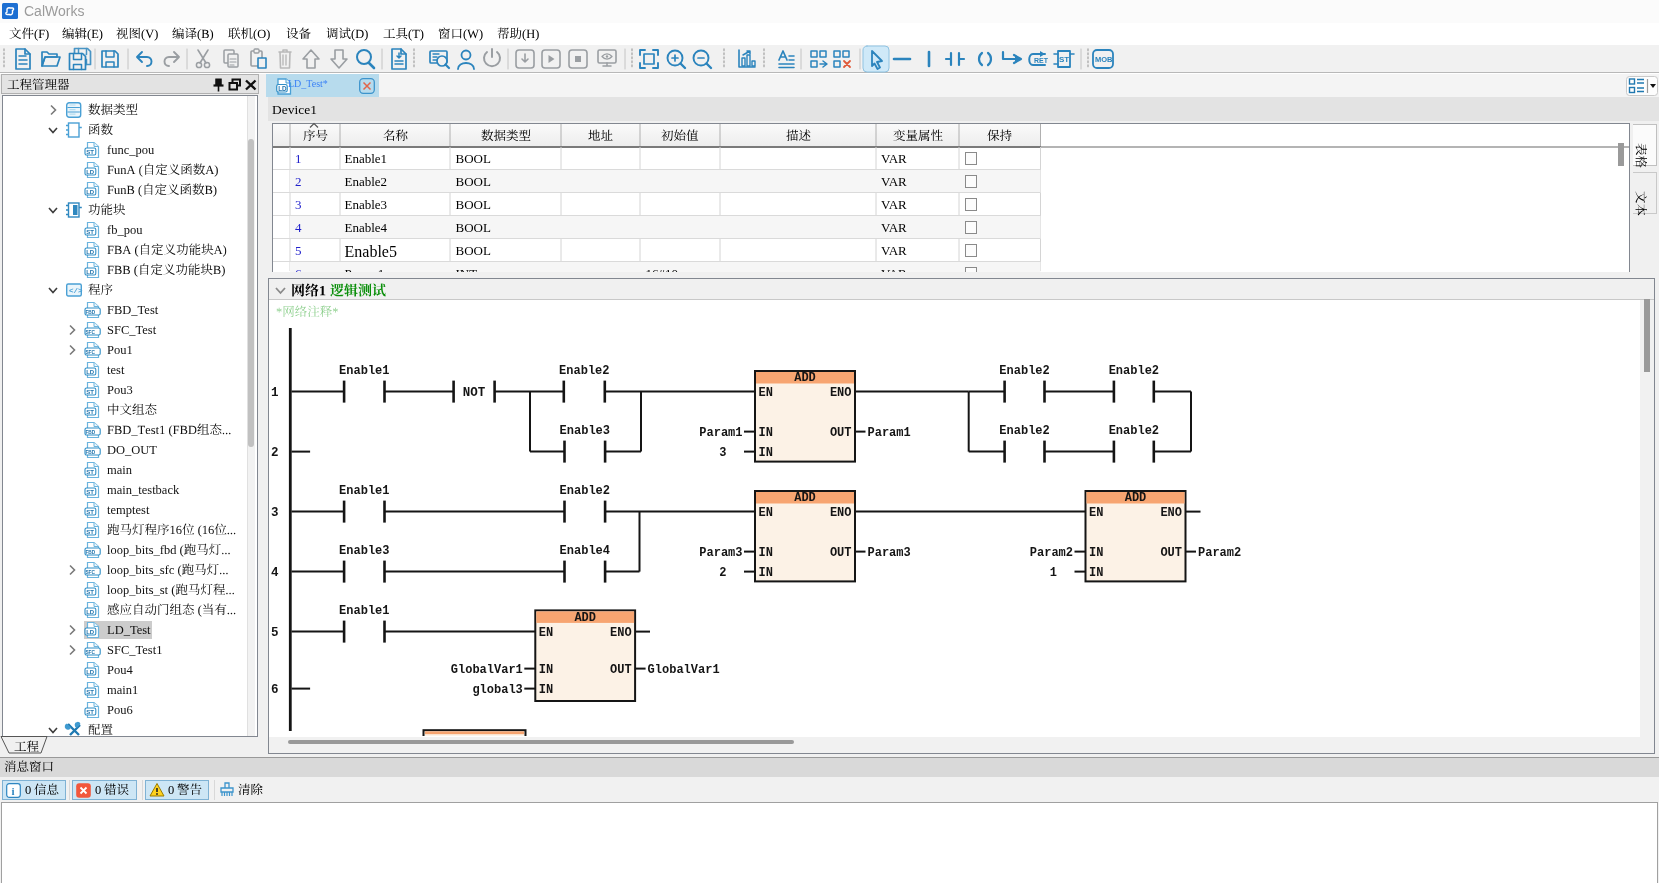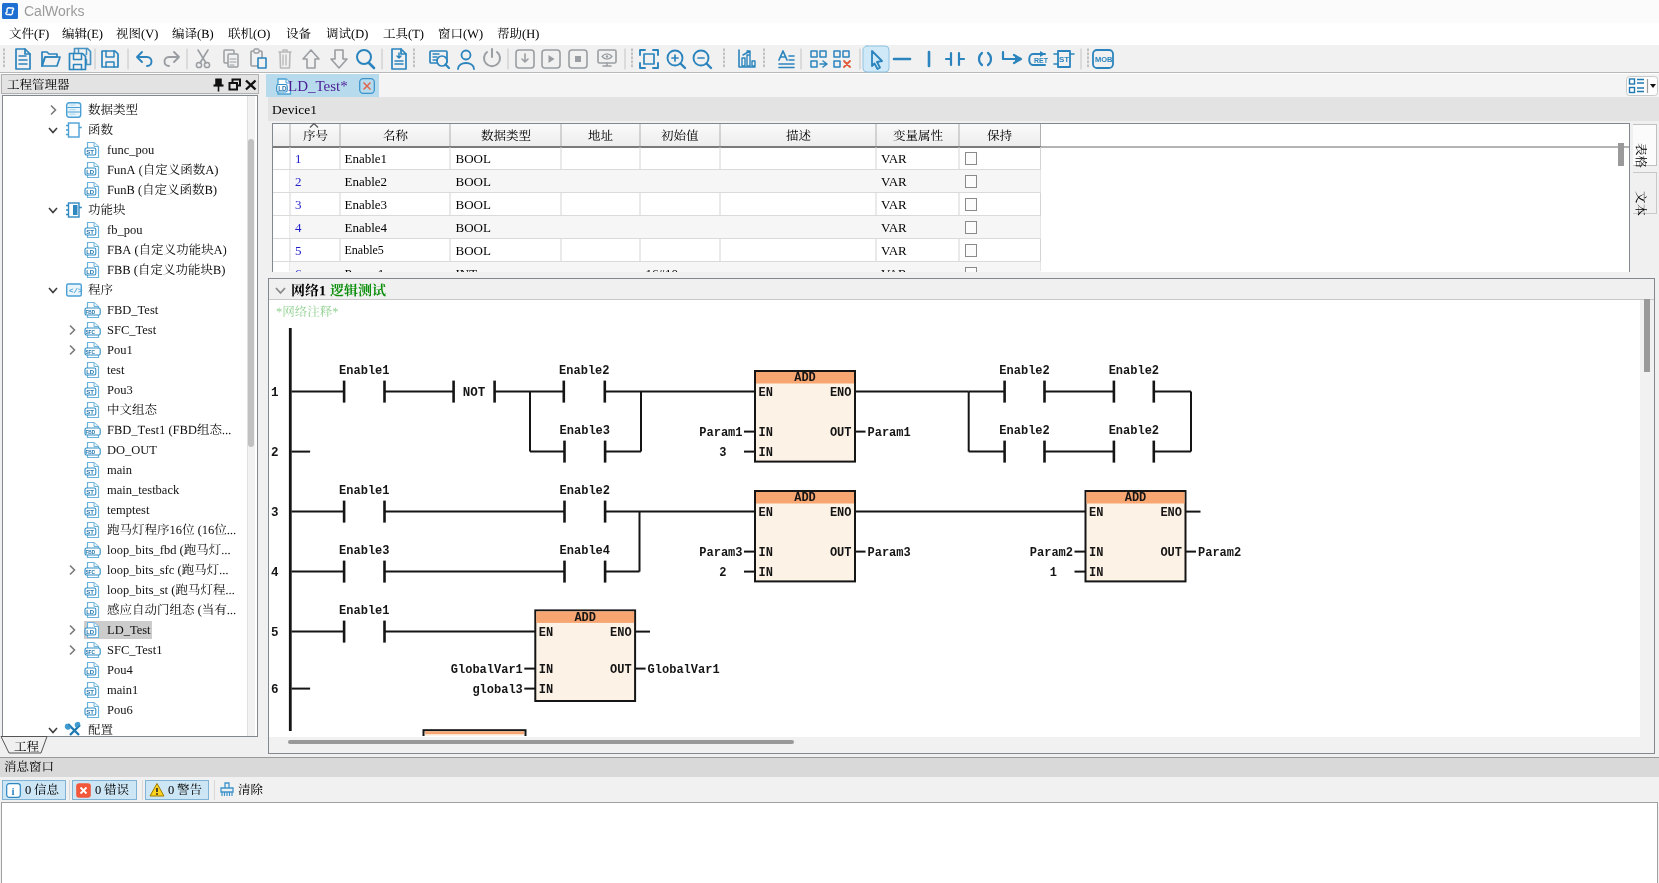--- a/index.html
+++ b/index.html
@@ -517,21 +517,21 @@
     <path transform="translate(0,11.00)" d="M0.5 -0.4 0.6 -0.1H11.7C11.9 -0.1 12.0 -0.1 12.0 -0.3C11.6 -0.7 10.8 -1.2 10.8 -1.2L10.2 -0.4H6.7V-8.2H10.8C11.0 -8.2 11.2 -8.3 11.2 -8.5C10.7 -8.9 10.0 -9.4 10.0 -9.4L9.3 -8.6H1.4L1.5 -8.2H5.8V-0.4Z M16.9 0.2 16.9 0.5H24.4C24.6 0.5 24.7 0.5 24.7 0.3C24.3 -0.1 23.6 -0.6 23.6 -0.6L23.1 0.2H21.2V-2.0H23.8C24.0 -2.0 24.1 -2.1 24.1 -2.2C23.8 -2.6 23.1 -3.1 23.1 -3.1L22.6 -2.4H21.2V-4.3H24.0C24.2 -4.3 24.3 -4.4 24.3 -4.5C23.9 -4.9 23.3 -5.4 23.3 -5.4L22.7 -4.7H17.6L17.7 -4.3H20.4V-2.4H17.7L17.8 -2.0H20.4V0.2ZM18.1 -9.6V-5.6H18.3C18.6 -5.6 18.9 -5.8 18.9 -5.9V-6.3H22.7V-5.8H22.8C23.1 -5.8 23.5 -6.0 23.5 -6.0V-9.1C23.7 -9.2 23.9 -9.3 24.0 -9.4L23.0 -10.1L22.6 -9.6H19.0L18.1 -10.0ZM18.9 -6.7V-9.3H22.7V-6.7ZM16.7 -10.5C15.9 -9.9 14.3 -9.2 13.0 -8.8L13.1 -8.6C13.7 -8.7 14.4 -8.8 15.1 -9.0V-6.8H13.0L13.1 -6.5H14.9C14.5 -4.8 13.9 -3.0 12.9 -1.7L13.0 -1.6C13.9 -2.4 14.6 -3.3 15.1 -4.4V1.0H15.2C15.6 1.0 15.9 0.8 15.9 0.7V-5.4C16.3 -5.0 16.7 -4.3 16.9 -3.8C17.6 -3.2 18.2 -4.8 15.9 -5.7V-6.5H17.5C17.7 -6.5 17.8 -6.5 17.8 -6.7C17.5 -7.0 16.9 -7.5 16.9 -7.5L16.3 -6.8H15.9V-9.2C16.3 -9.3 16.8 -9.5 17.1 -9.6C17.4 -9.5 17.6 -9.5 17.7 -9.6Z" fill="#000"></path>
   </svg>
 <div style="position:absolute;left:268px;top:74px;width:1391px;height:23px;background:#f4f4f4"></div>
 <div style="position:absolute;left:266px;top:74px;width:113px;height:23px;background:#b7dbed"></div>
 <svg class="ab" style="left:276px;top:78px" width="16" height="17" fill="none">
     <path d="M2 1 H10 L14.5 5 V16 H2 Z" stroke="#4aa0d5" stroke-width="1.3" fill="#fff"></path>
     <path d="M10 1 V5 H14.5" stroke="#4aa0d5" stroke-width="1" fill="#eaf5fb"></path>
     <rect x="0.7" y="6.5" width="10.5" height="7.5" rx="1.8" fill="#fff" stroke="#2f8ec6" stroke-width="1.2"></rect>
     <text x="2.2" y="12.6" font-family="Liberation Sans" font-size="6.3" font-weight="bold" fill="#2475ad" stroke="none">LD</text>
   </svg>
-<div class="ab" style="left:288px;top:78px;font-size:15px;color:#4c1d95">LD_Test*</div>
+<div class="ab" style="left:288px;top:78px;font-size:10px;color:#3b82f6">LD_Test*</div>
 <svg class="ab" style="left:359px;top:78px" width="16" height="16" fill="none">
     <rect x="0.7" y="0.7" width="14.6" height="14.6" rx="3.5" stroke="#3d94cc" stroke-width="1.3"></rect>
     <path d="M4.5 4.5 L11.5 11.5 M11.5 4.5 L4.5 11.5" stroke="#e2654a" stroke-width="1.5"></path>
   </svg>
 <svg class="ab" style="left:1626px;top:76px" width="32" height="20" fill="none">
     <rect x="0.5" y="0.5" width="31" height="19" rx="3" fill="#fdfdfd" stroke="#c9c9c9"></rect>
     <rect x="3.5" y="3" width="5" height="5" stroke="#1f78b0" stroke-width="1.4"></rect>
     <rect x="3.5" y="11.5" width="5" height="5" stroke="#1f78b0" stroke-width="1.4"></rect>
     <path d="M11 3.5 h7 M11 7 h7 M11 12 h7 M11 15.5 h7" stroke="#1f78b0" stroke-width="1.4"></path>
     <line x1="21.5" y1="3" x2="21.5" y2="17" stroke="#9a9a9a" stroke-width="1.2"></line>
@@ -612,21 +612,21 @@
     <div class="ab" style="left:344.5px;top:196.5px;font-size:13px;color:#000">Enable3</div>
     <div class="ab" style="left:455.5px;top:196.5px;font-size:13px;color:#000">BOOL</div>
     <div class="ab" style="left:881px;top:196.5px;font-size:13px;color:#000">VAR</div>
     <div class="ab" style="left:964.5px;top:198.2px;width:12.5px;height:12.5px;background:#fcfcfc;border:1px solid #8a8a8a"></div>
     <div class="ab" style="left:295px;top:219.5px;font-size:13px;color:#2222cc">4</div>
     <div class="ab" style="left:344.5px;top:219.5px;font-size:13px;color:#000">Enable4</div>
     <div class="ab" style="left:455.5px;top:219.5px;font-size:13px;color:#000">BOOL</div>
     <div class="ab" style="left:881px;top:219.5px;font-size:13px;color:#000">VAR</div>
     <div class="ab" style="left:964.5px;top:221.2px;width:12.5px;height:12.5px;background:#fcfcfc;border:1px solid #8a8a8a"></div>
     <div class="ab" style="left:295px;top:242.5px;font-size:13px;color:#2222cc">5</div>
-    <div class="ab" style="left:344.5px;top:242.5px;font-size:12px;color:#000">Enable5</div>
+    <div class="ab" style="left:344.5px;top:242.5px;font-size:16px;color:#000">Enable5</div>
     <div class="ab" style="left:455.5px;top:242.5px;font-size:13px;color:#000">BOOL</div>
     <div class="ab" style="left:881px;top:242.5px;font-size:13px;color:#000">VAR</div>
     <div class="ab" style="left:964.5px;top:244.2px;width:12.5px;height:12.5px;background:#fcfcfc;border:1px solid #8a8a8a"></div>
     <div class="ab" style="left:295px;top:265.5px;font-size:13px;color:#2222cc">6</div>
     <div class="ab" style="left:344.5px;top:265.5px;font-size:13px;color:#000">Param1</div>
     <div class="ab" style="left:455.5px;top:265.5px;font-size:13px;color:#000">INT</div>
     <div class="ab" style="left:645.5px;top:265.5px;font-size:13px;color:#000">16#10</div>
     <div class="ab" style="left:881px;top:265.5px;font-size:13px;color:#000">VAR</div>
     <div class="ab" style="left:964.5px;top:267.2px;width:12.5px;height:12.5px;background:#fcfcfc;border:1px solid #8a8a8a"></div>
   </div>

